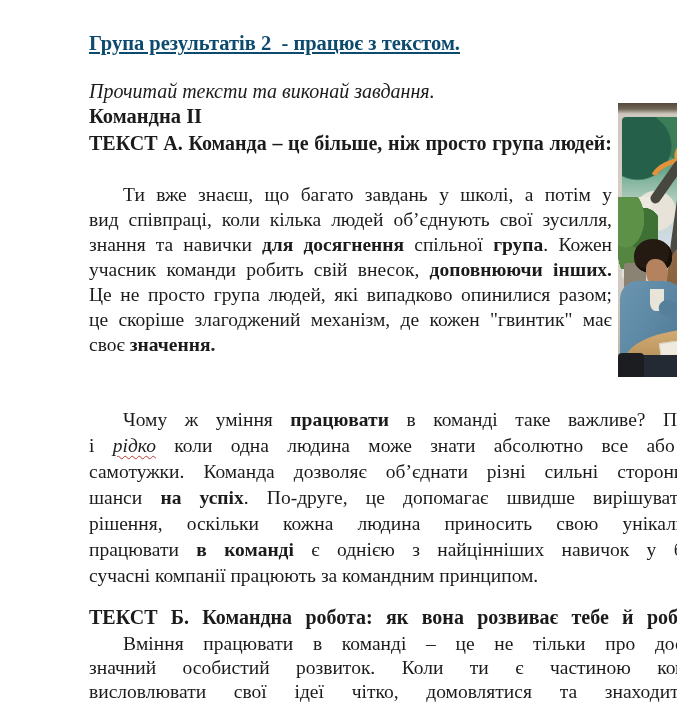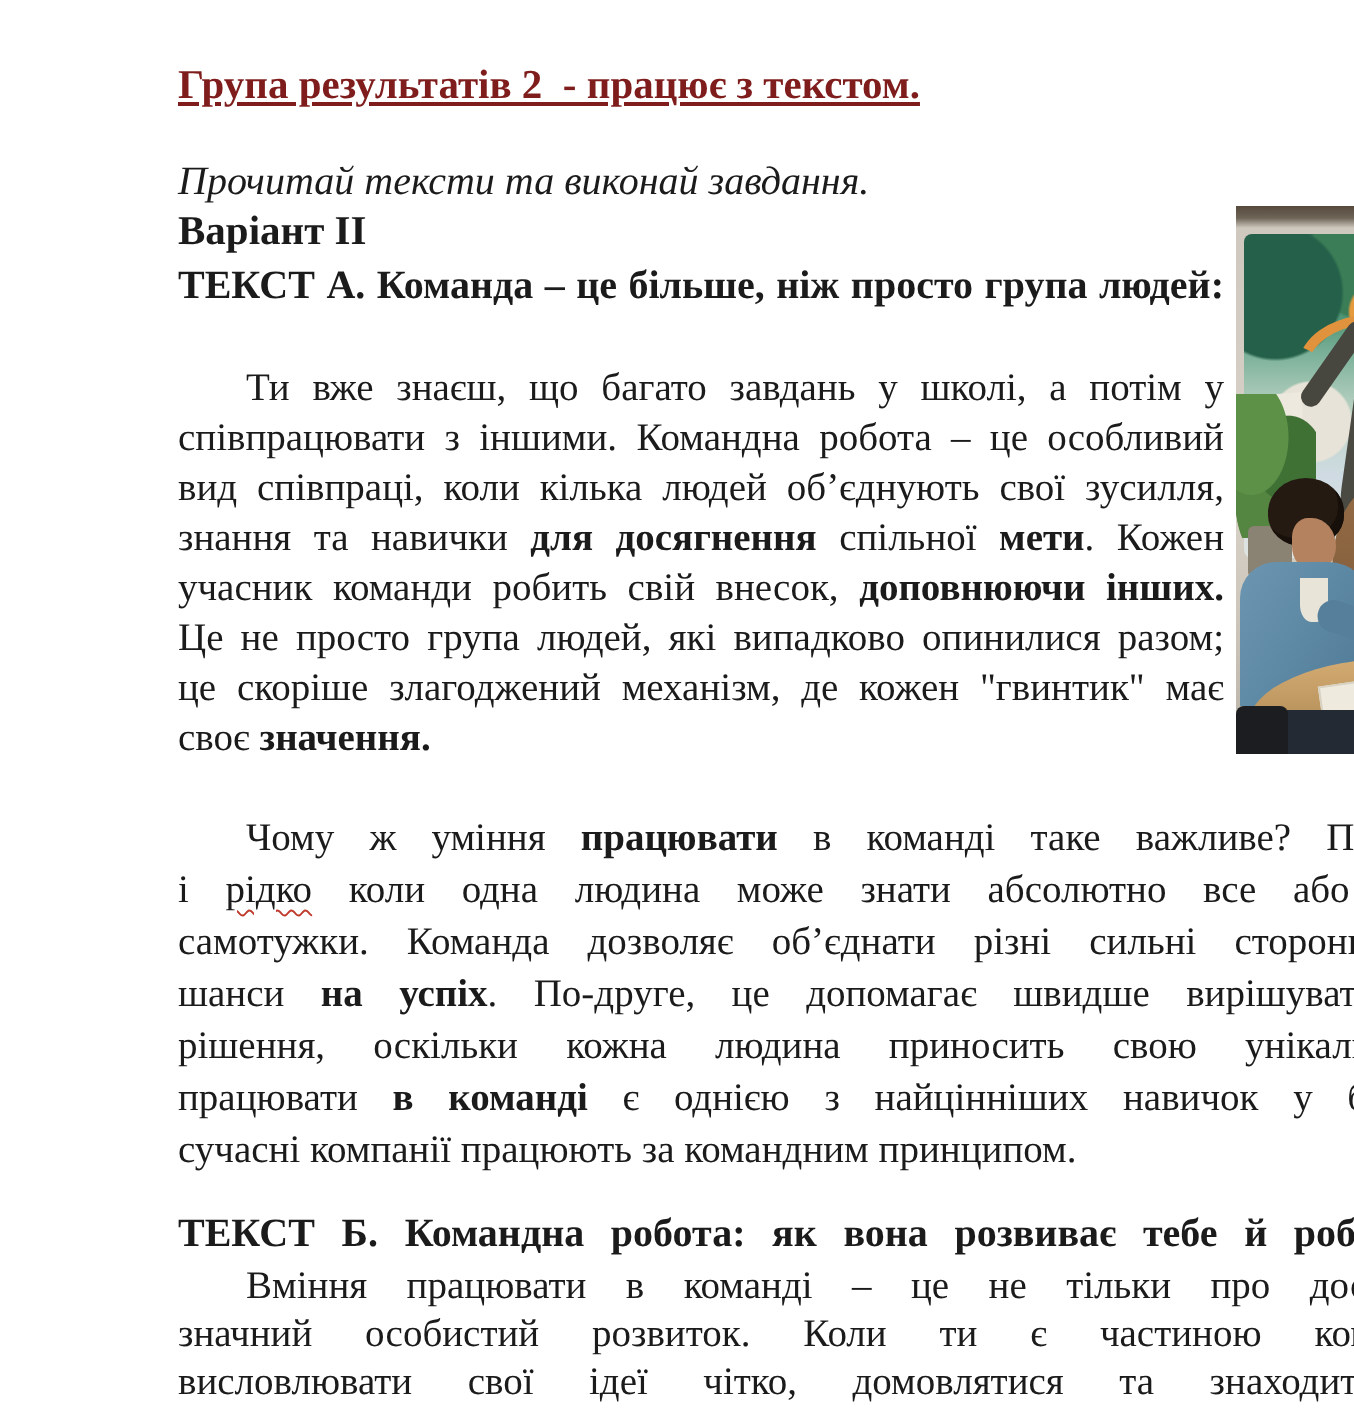--- a/index.html
+++ b/index.html
@@ -26,20 +26,21 @@
   .para-b    { left:89px; top:632px; width:688px; font-size:19.5px; line-height:24px; }
 
   .tline { text-align:justify; text-align-last:justify; }
   .tline.last { text-align-last:left; }
   .tline.ind  { text-indent:34px;font-family:Liberation Serif, serif; }
   .b  { font-weight:bold; }
   .sp {
     text-decoration:underline; text-decoration-style:wavy;
     text-decoration-color:#c0392b; text-decoration-thickness:1px;
     text-underline-offset:3px;
+    font-style:italic;
   }
 
   
   .photo {
     left:618px; top:103px; width:159px; height:274px; overflow:hidden;
     background:linear-gradient(180deg,#55493c 0px,#6e6557 6px,#cfc8be 11px,
                #d8d2c8 140px,#cdc6bb 205px,#b8b1a5 274px);
   }
   .photo > div { position:absolute; }
   .ph-mural { left:4px; top:14px; width:112px; height:162px; border-radius:4px;
@@ -83,32 +84,31 @@
     background:linear-gradient(180deg,#d3ab72 0,#c59e67 40%,#aa854f 100%);
     border-radius:50% 40% 0 0 / 80% 60% 0 0; }
   .ph-sheet { left:42px; top:238px; width:30px; height:16px; background:#efeade;
     border:1px solid #d8d2c2; transform:rotate(-8deg); }
   .ph-dark { left:16px; top:252px; width:143px; height:22px; background:#232a34; }
   .ph-chair { left:0; top:250px; width:26px; height:24px; background:#1b1d20; border-radius:4px 4px 0 0; }
 </style>
 </head>
 <body>
 
-<div class="abs title" style="color: #7f1d1d;">Група результатів 2  - працює з текстом.</div>
+<div class="abs title" style="color: #0c4a6e;">Група результатів 2  - працює з текстом.</div>
 <div class="abs subtitle">Прочитай тексти та виконай завдання.</div>
-<div class="abs variant">Варіант II</div>
+<div class="abs variant">Командна II</div>
 
 <div class="abs heading-a">
     <div class="tline"><span>ТЕКСТ А. Команда – це більше, ніж просто група людей:</span></div>
   </div>
 <div class="abs para1">
     <div class="tline ind"><span>Ти вже знаєш, що багато завдань у школі, а потім у</span></div>
-    <div class="tline"><span>співпрацювати з іншими. Командна робота – це особливий</span></div>
     <div class="tline"><span>вид співпраці, коли кілька людей об’єднують свої зусилля,</span></div>
-    <div class="tline"><span>знання та навички </span><span class="b">для досягнення</span><span> спільної </span><span class="b">мети</span><span>. Кожен</span></div>
+    <div class="tline"><span>знання та навички </span><span class="b">для досягнення</span><span> спільної </span><span class="b">група</span><span>. Кожен</span></div>
     <div class="tline"><span>учасник команди робить свій внесок, </span><span class="b">доповнюючи інших.</span></div>
     <div class="tline"><span>Це не просто група людей, які випадково опинилися разом;</span></div>
     <div class="tline"><span>це скоріше злагоджений механізм, де кожен "гвинтик" має</span></div>
     <div class="tline last"><span>своє </span><span class="b">значення.</span></div>
   </div>
 <div class="abs para2">
     <div class="tline ind"><span>Чому ж уміння </span><span class="b">працювати</span><span> в команді таке важливе? По-перше, с</span></div>
     <div class="tline"><span>і </span><span class="sp">рідко</span><span> коли одна людина може знати абсолютно все або впоратися</span></div>
     <div class="tline"><span>самотужки. Команда дозволяє об’єднати різні сильні сторони та знан</span></div>
     <div class="tline"><span>шанси </span><span class="b">на успіх</span><span>. По-друге, це допомагає швидше вирішувати проблем</span></div>

